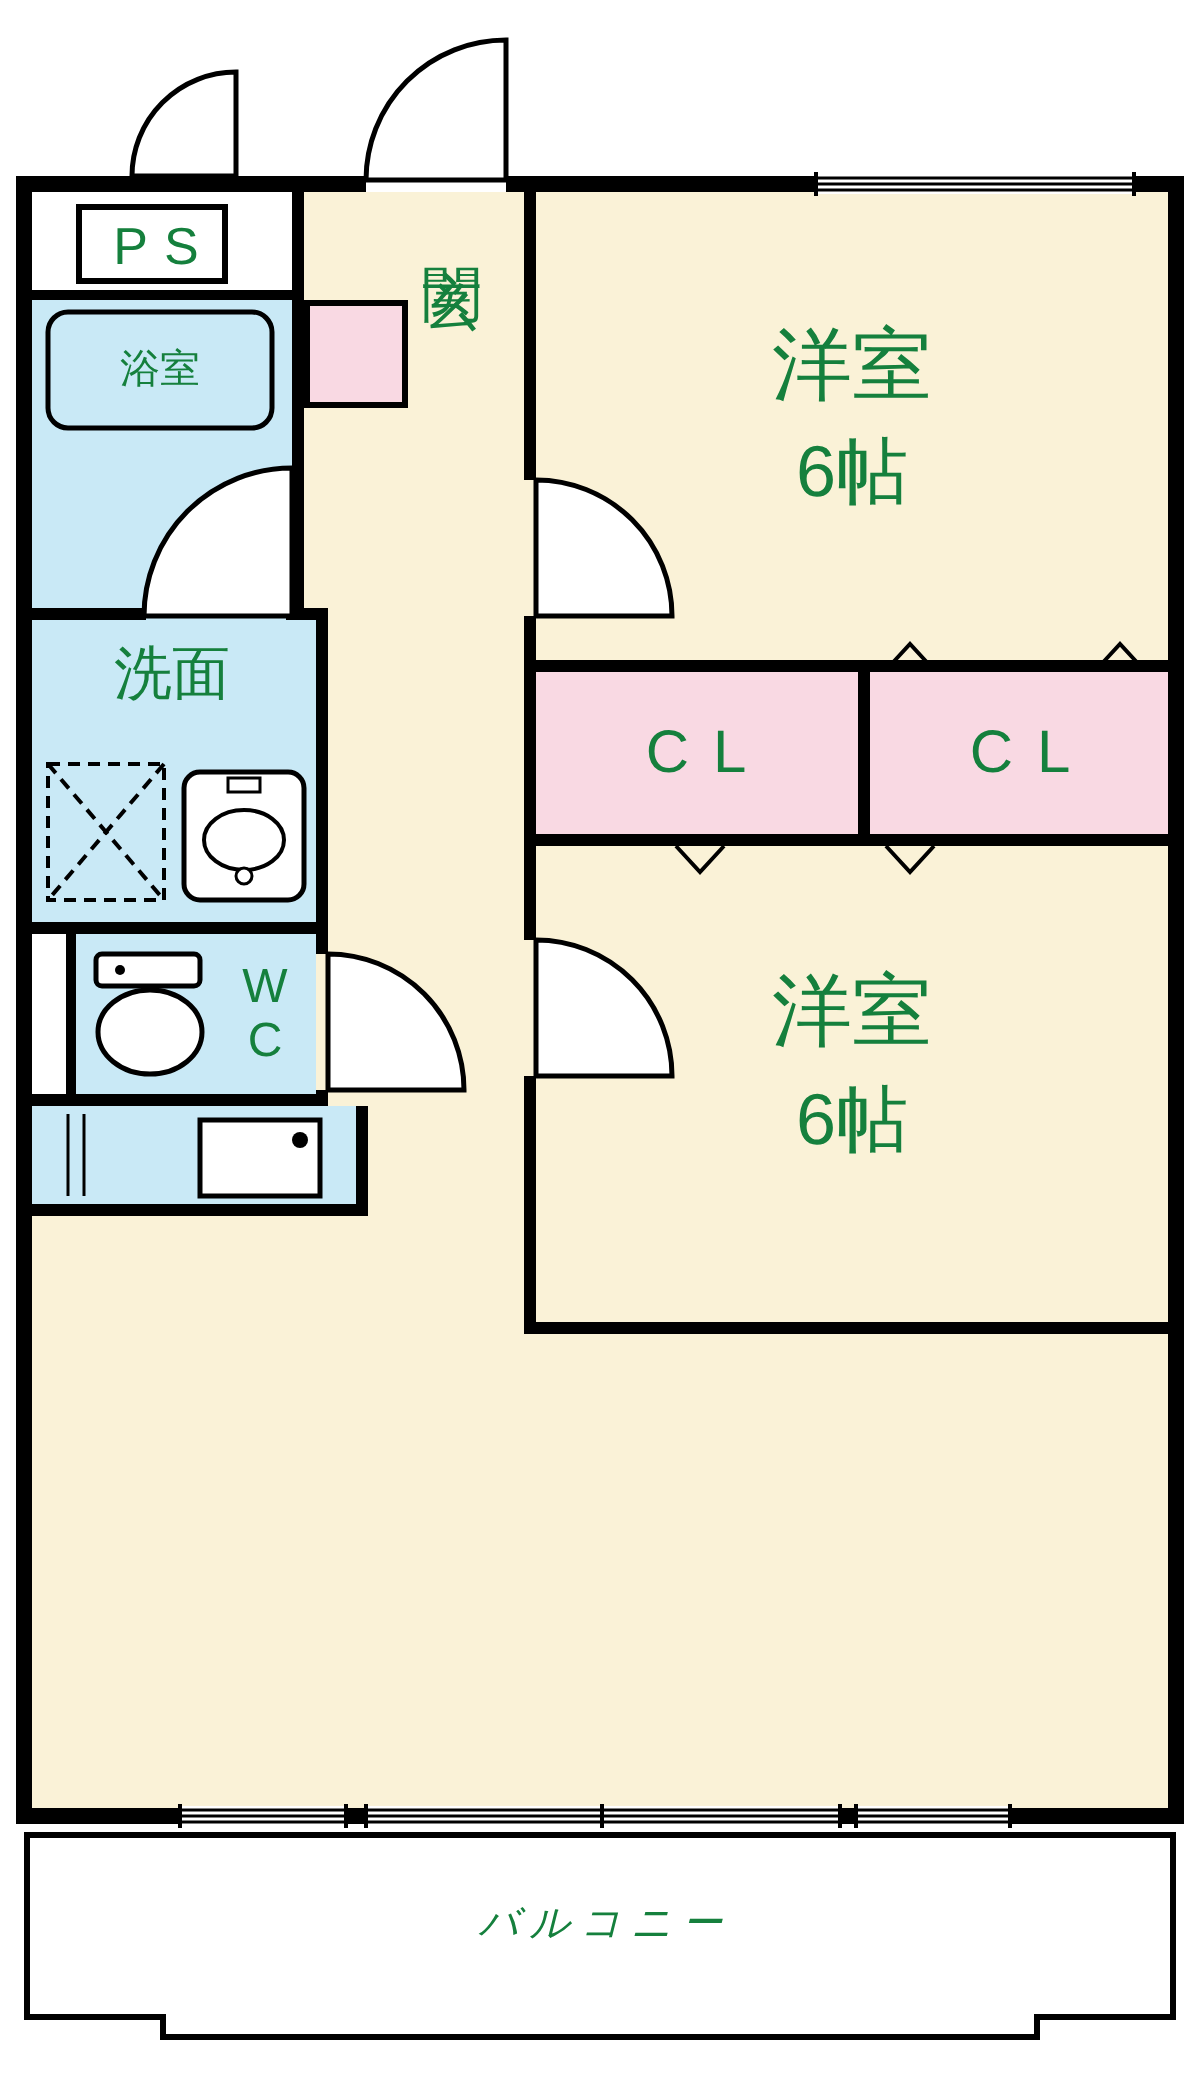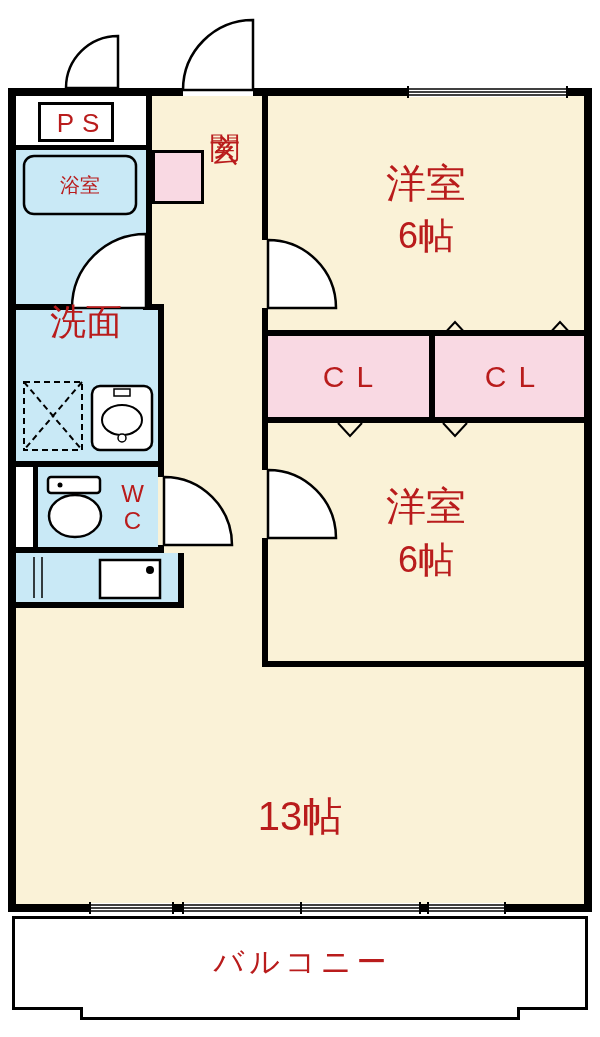--- a/index.html
+++ b/index.html
@@ -1,17 +1,17 @@
 <!DOCTYPE html>
 <html><head>
 <meta charset="utf-8">
 <style>
   html,body{margin:0;padding:0;background:#fff;}
   .canvas{position:relative;width:600px;height:1037px;background:#ffffff;
-          font-family:"Liberation Sans",sans-serif;color:#b91c1c;overflow:hidden;}
+          font-family:"Liberation Sans",sans-serif;color:#15803d;overflow:hidden;}
   .room{position:absolute;z-index:1;}
   .patch{position:absolute;z-index:2;background:#fff;}
   .wall{position:absolute;background:#000;z-index:3;}
   .frame{position:absolute;left:8px;top:88px;width:584px;height:824px;
          border:8px solid #000;box-sizing:border-box;z-index:4;}
   .boxed{position:absolute;z-index:5;box-sizing:border-box;background:#fff;border:3px solid #000;}
   .gapcover{position:absolute;z-index:8;background:#fff;}
   svg.overlay{position:absolute;left:0;top:0;z-index:9;pointer-events:none;}
   .label{position:absolute;z-index:10;transform:translate(-50%,-50%);
          white-space:nowrap;line-height:1;}
@@ -168,24 +168,23 @@
   <div class="label" style="left:80px;top:185px;font-size:20px;">浴室</div>
 
   <div class="vlabel" style="left:210px;top:110px;font-size:30px;">玄関</div>
 
   <div class="label" style="left:426px;top:183px;font-size:40px;">洋室</div>
   <div class="label" style="left:426px;top:236px;font-size:36px;">6帖</div>
 
   <div class="label" style="left:348px;top:377px;font-size:30px;letter-spacing:12px;padding-left:12px;">CL</div>
   <div class="label" style="left:510px;top:377px;font-size:30px;letter-spacing:12px;padding-left:12px;">CL</div>
 
-  <div class="label" style="left:86px;top:322px;font-size:36px;">洗面</div>
+  <div class="label" style="left:86px;top:338px;font-size:29px;">洗面</div>
 
   <div class="vlabel" style="left:120px;top:480px;font-size:24px;">WC</div>
 
   <div class="label" style="left:426px;top:506px;font-size:40px;">洋室</div>
   <div class="label" style="left:426px;top:560px;font-size:36px;">6帖</div>
 
-  <div class="label" style="left:300px;top:816px;font-size:40px;">13帖</div>
 
-  <div class="label" style="left:300px;top:962px;font-size:30px;letter-spacing:5px;padding-left:5px;">バルコニー</div>
+  <div class="label" style="left:300px;top:962px;font-size:20px;letter-spacing:5px;padding-left:5px;font-style:italic;">バルコニー</div>
 
 </div>
 
 </body></html>

